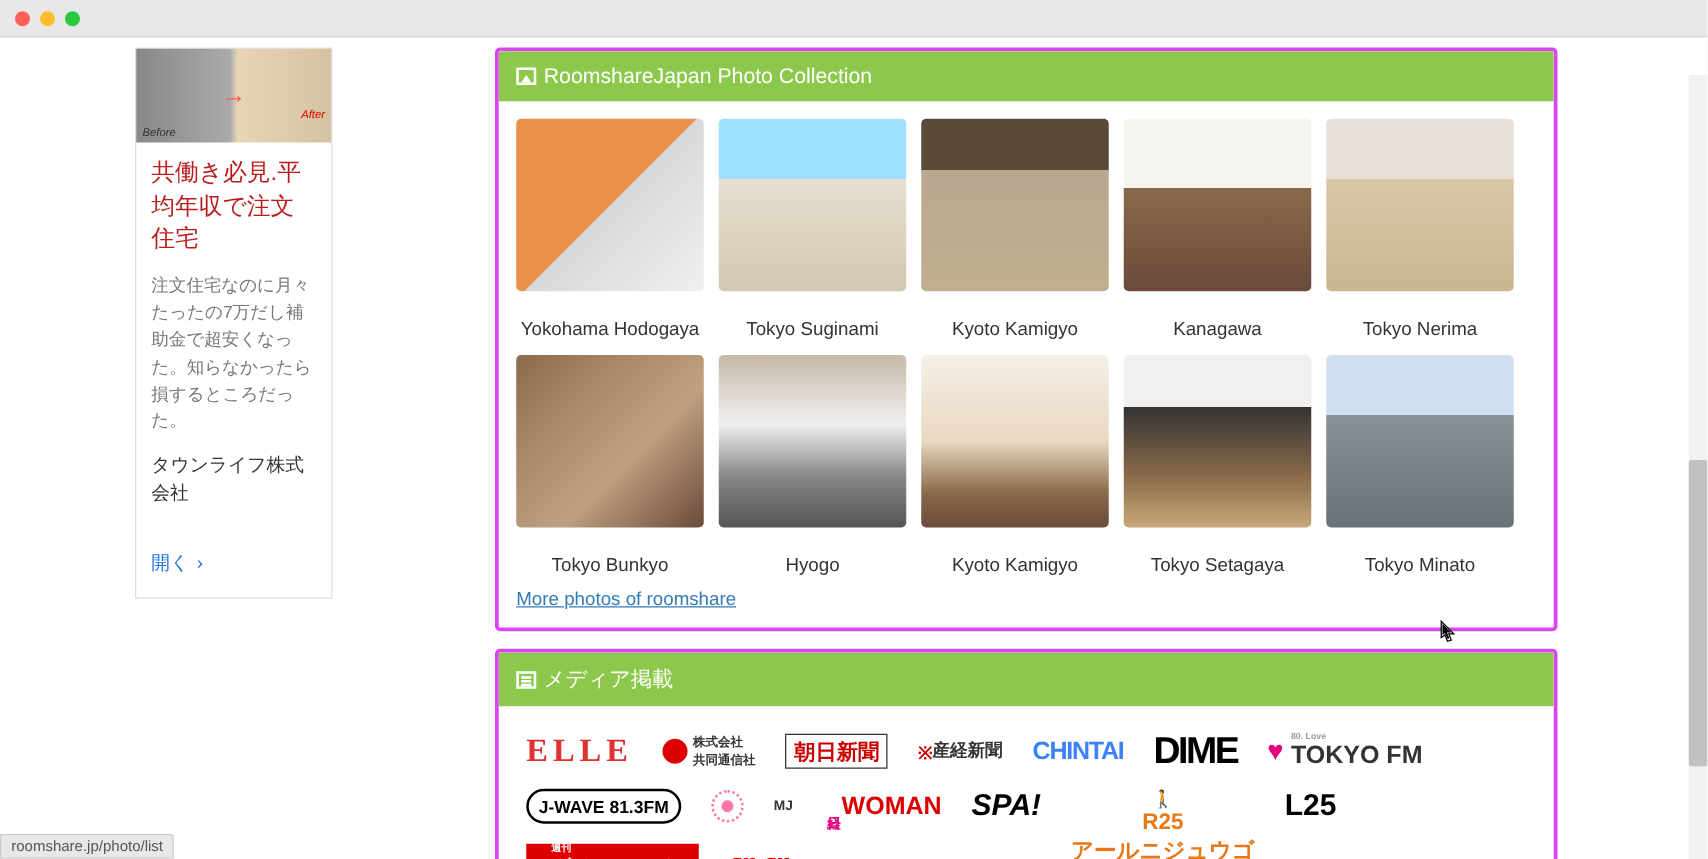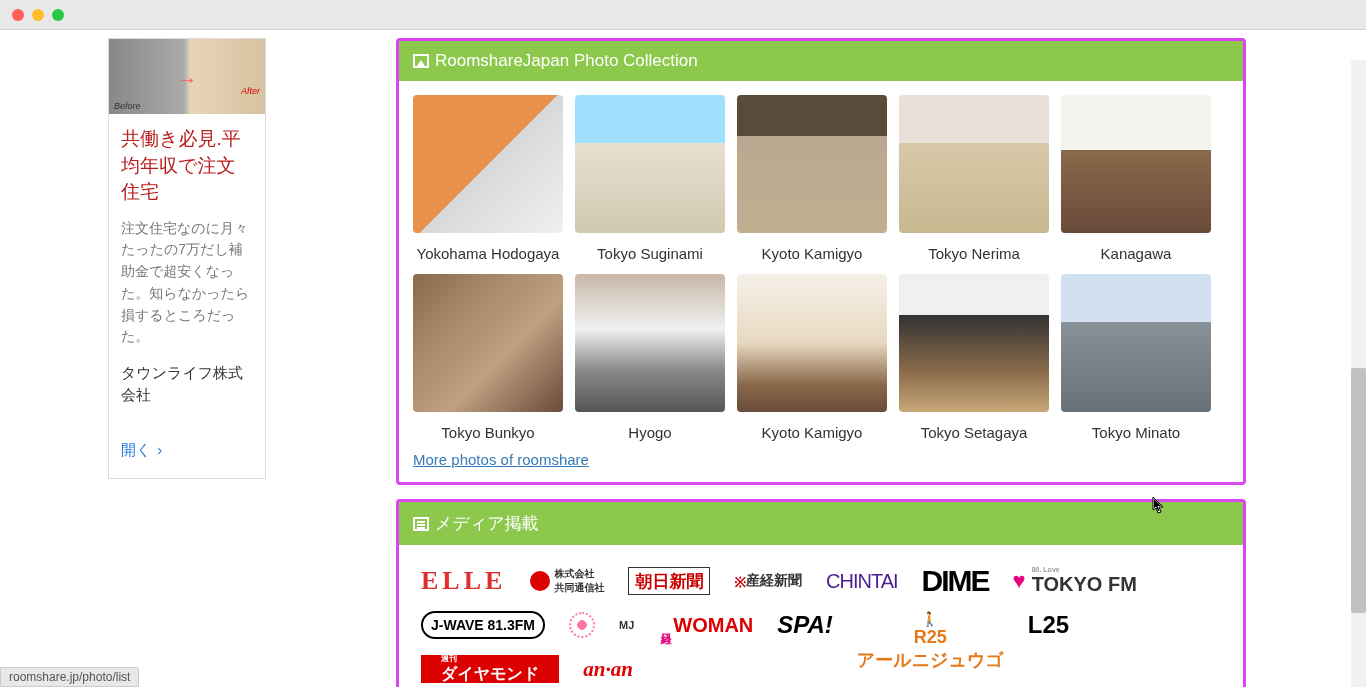--- a/index.html
+++ b/index.html
@@ -25,31 +25,31 @@
 .ad-cta{padding:28px 12px 18px 12px}
 .ad-cta a{color:#2277dd;text-decoration:none;font-size:15px}
 .ad-cta .chev{color:#2277dd;margin-left:6px}
 .main{width:850px;flex-shrink:0}
 .panel{border:3px solid #d946ef;border-radius:4px;margin-bottom:14px;background:#fff;overflow:hidden}
 .panel-header{background:#8cc84b;color:#fff;padding:10px 14px;font-size:17px;display:flex;align-items:center;gap:6px}
 .panel-body{padding:14px}
 .photo-grid{display:flex;flex-wrap:wrap;gap:12px}
 .photo-item{width:150px;text-align:center}
 .photo-thumb{width:150px;height:138px;border-radius:4px;background:#ccc}
-.photo-caption{margin-top:12px;font-size:15px;color:#333}
+.photo-caption{margin-top:22px;font-size:15px;color:#333}
 .more-link{margin-top:10px}
 .more-link a{color:#337ab7;text-decoration:underline;font-size:15px}
 .media-logos{display:flex;flex-wrap:wrap;gap:16px 24px;align-items:center;padding:8px}
 .logo{height:28px;display:flex;align-items:center;font-weight:bold}
 .logo-elle{color:#e03030;font-size:26px;letter-spacing:4px;font-family:serif}
 .logo-kyodo{color:#333;font-size:10px;display:flex;align-items:center;gap:4px}
 .logo-kyodo .dot{width:20px;height:20px;background:#d00;border-radius:50%}
 .logo-asahi{background:#fff;border:1px solid #333;padding:2px 6px;color:#c00;font-size:17px;font-weight:bold}
 .logo-sankei{color:#333;font-size:14px}
-.logo-chintai{color:#4c1d95;font-size:20px;font-weight:400;letter-spacing:-1px}
+.logo-chintai{color:#3b82f6;font-size:20px;font-weight:700;letter-spacing:-1px}
 .logo-dime{color:#000;font-size:30px;font-weight:900;letter-spacing:-2px}
 .logo-tokyofm{color:#333;font-size:20px;font-weight:bold;display:flex;align-items:center;gap:6px}
 .logo-tokyofm .heart{color:#e6007e;font-size:22px}
 .logo-tokyofm .sub{font-size:7px;display:block;color:#999}
 .logo-jwave{border:2px solid #000;border-radius:14px;padding:2px 8px;font-size:14px;font-weight:900;color:#000}
 .logo-sun{width:26px;height:26px;background:radial-gradient(circle,#f7a 30%,transparent 31%);border:2px dotted #f7a;border-radius:50%}
 .logo-mj{color:#333;font-size:11px}
 .logo-woman{font-size:20px;font-weight:900}
 .logo-woman .n{color:#e6007e;font-size:11px;writing-mode:vertical-rl}
 .logo-woman .w{color:#d00}
@@ -129,26 +129,26 @@
               </div>
             <div class="photo-item">
                 <div class="photo-thumb p1"></div>
                 <div class="photo-caption">Tokyo Suginami</div>
               </div>
             <div class="photo-item">
                 <div class="photo-thumb p2"></div>
                 <div class="photo-caption">Kyoto Kamigyo</div>
               </div>
             <div class="photo-item">
+                <div class="photo-thumb p3"></div>
+                <div class="photo-caption">Kanagawa</div>
+              </div>
+            <div class="photo-item">
                 <div class="photo-thumb p4"></div>
                 <div class="photo-caption">Tokyo Nerima</div>
-              </div>
-            <div class="photo-item">
-                <div class="photo-thumb p3"></div>
-                <div class="photo-caption">Kanagawa</div>
               </div>
             <div class="photo-item">
                 <div class="photo-thumb p5"></div>
                 <div class="photo-caption">Tokyo Bunkyo</div>
               </div>
             <div class="photo-item">
                 <div class="photo-thumb p6"></div>
                 <div class="photo-caption">Hyogo</div>
               </div>
             <div class="photo-item">

